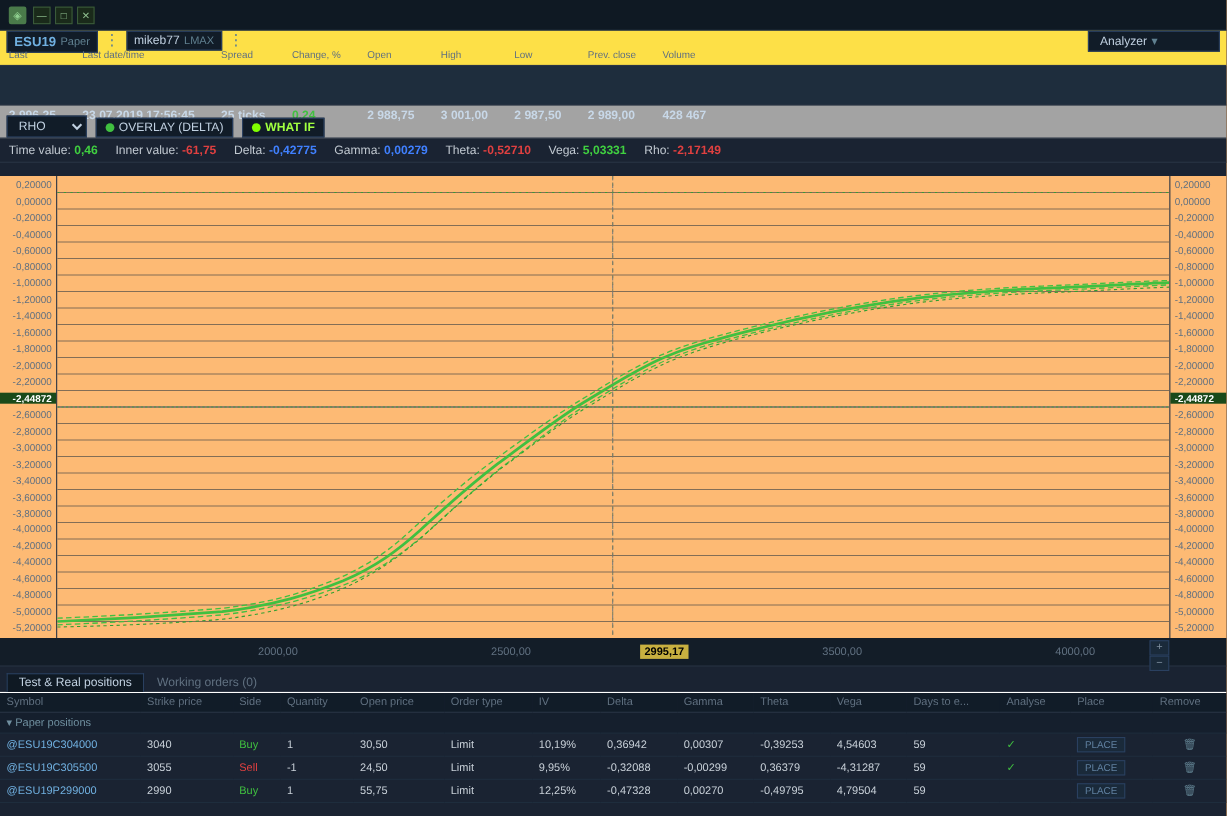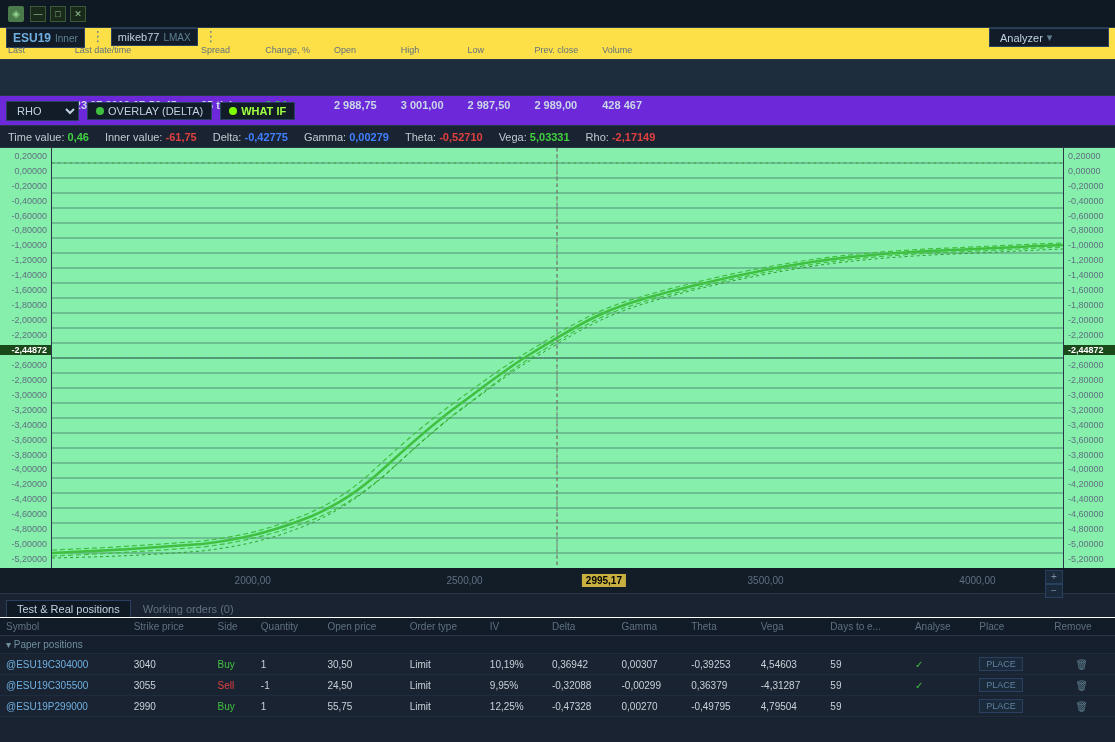--- a/index.html
+++ b/index.html
@@ -90,24 +90,24 @@
       align-items: center;
       padding: 0 8px;
       gap: 24px;
       border-bottom: 1px solid #2a3545;
     }
     .stat-item { display: flex; flex-direction: column; gap: 44px; }
     .stat-label { color: #607080; font-size: 9px; }
     .stat-value { color: #c8d8e8; font-size: 11px; font-weight: bold; }
     
     .controls-row {
-      background: #6d28d9;
+      background: #a3a3a3;
       height: 30px;
       display: flex;
-      align-items: center;
+      align-items: flex-end;
       padding: 0 6px;
       gap: 8px;
       border-bottom: 1px solid #2a3545;
     }
     .rho-select {
       background: #111c28;
       border: 1px solid #2a4060;
       color: #c0d0e0;
       padding: 2px 20px 2px 6px;
       font-size: 11px;
@@ -146,23 +146,24 @@
       border-bottom: 1px solid #2a3545;
     }
     .greek-item { font-size: 11px; }
     .greek-label { color: #c0c8d0; }
     .greek-pos { color: #40d040; font-weight: bold; }
     .greek-neg { color: #e04040; font-weight: bold; }
     .greek-blue { color: #4080ff; font-weight: bold; }
     
     .chart-container {
       position: relative;
-      background: #86efac;
+      background: #fdba74;
       height: 420px;
       display: flex;
+      margin-top: 12px;
     }
     .chart-left-labels {
       width: 52px;
       position: relative;
       display: flex;
       flex-direction: column;
       justify-content: space-between;
       padding: 4px 0;
       border-right: 1px solid #2a3545;
     }
@@ -363,21 +364,21 @@
   <div class="titlebar-controls">
     <div class="titlebar-btn">—</div>
     <div class="titlebar-btn">□</div>
     <div class="titlebar-btn">✕</div>
   </div>
 </div>
 
 <div class="top-row">
   <div class="symbol-box">
     <span>ESU19</span>
-    <span class="symbol-sub">Inner</span>
+    <span class="symbol-sub">Paper</span>
   </div>
   <span class="dots-btn">⋮</span>
   <div class="feed-box">
     <span>mikeb77</span>
     <span class="symbol-sub">LMAX</span>
   </div>
   <span class="dots-btn">⋮</span>
   <div class="analyzer-box">
     <span>Analyzer</span>
     <span class="dropdown-arrow">▾</span>

